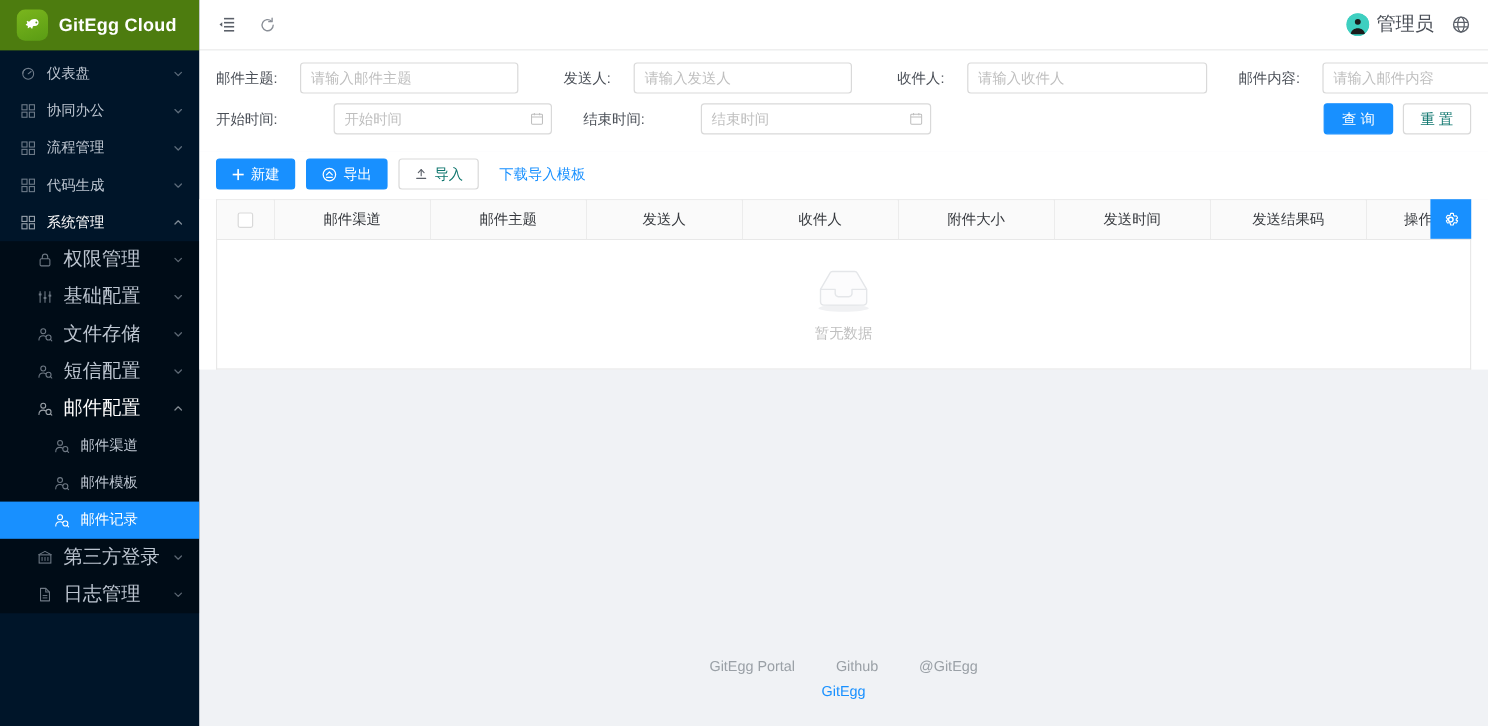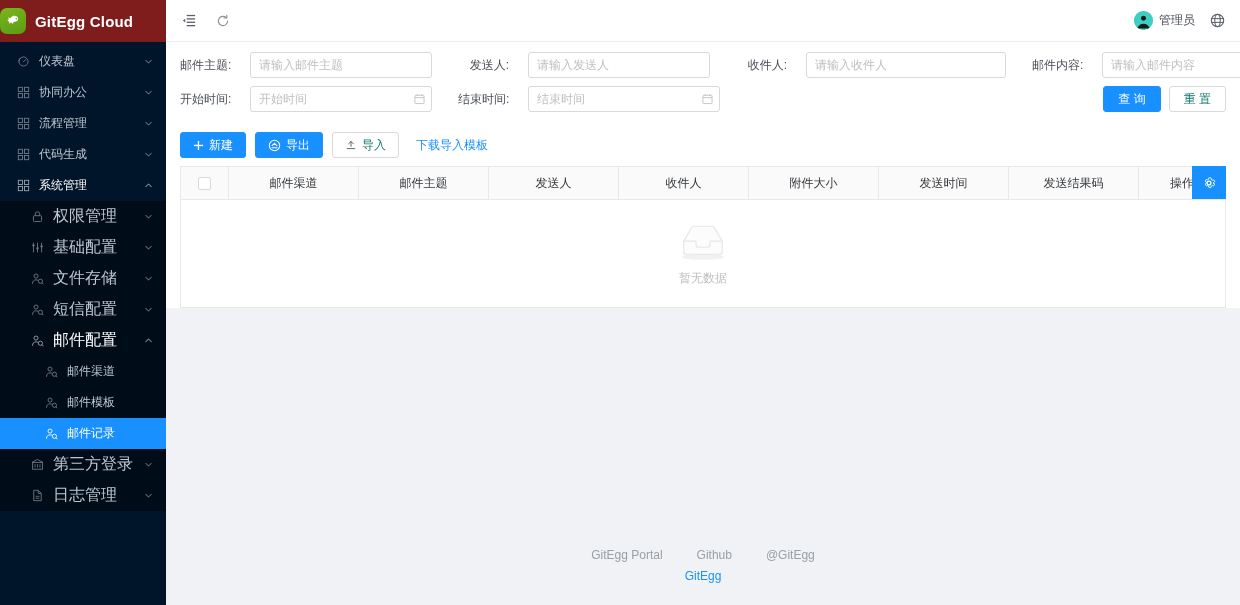--- a/index.html
+++ b/index.html
@@ -16,21 +16,22 @@
   .sidebar {
     width: 166px; height: 605px;
     background: #001529;
     flex: 0 0 166px;
     position: relative;
     overflow: hidden;
   }
   .logo-row {
     height: 42px;
     display: flex; align-items: center;
-    background: #7f1d1d;
+    padding-left: 14px;
+    background: #4d7c0f;
   }
   .logo-mark {
     width: 26px; height: 26px;
     border-radius: 7px;
     background: linear-gradient(160deg,#7ab51d 0%,#5a9c14 100%);
     display: flex; align-items: center; justify-content: center;
     flex: 0 0 26px;
   }
   .logo-text {
     color: #ffffff;
@@ -98,21 +99,21 @@
   .topbar-right {
     margin-left: auto;
     display: flex; align-items: center; gap: 13px;
   }
   .avatar {
     width: 19px; height: 19px; border-radius: 50%;
     background: #3ecfc0;
     display: flex; align-items: center; justify-content: center;
     overflow: hidden;
   }
-  .user-name { font-size: 12px; color: #4a4f57; }
+  .user-name { font-size: 16px; color: #4a4f57; }
   .user-block { display: flex; align-items: center; gap: 6px; cursor: pointer; }
 
   .content {
     flex: 1 1 auto;
     overflow: hidden;
     display: flex; flex-direction: column;
   }
   .card {
     background: #ffffff;
     margin: 0;
@@ -136,21 +137,21 @@
     border: 1px solid #d9d9d9;
     border-radius: 3px;
     background: #fff;
     font-size: 12px;
     color: #333;
     padding: 8px 8px;
     outline: none;
     font-family: inherit;
   }
   .inp::placeholder { color: #bfbfbf; }
-  .date-wrap { position: relative; display: inline-block; }
+  .date-wrap { position: relative; display: inline-block; margin-left: 28px; }
   .date-wrap .cal-ico {
     position: absolute; right: 7px; top: 50%;
     transform: translateY(-50%);
     color: #bfbfbf; pointer-events: none;
     display: flex;
   }
   .btn {
     height: 26px;
     border-radius: 3px;
     font-size: 12px;

